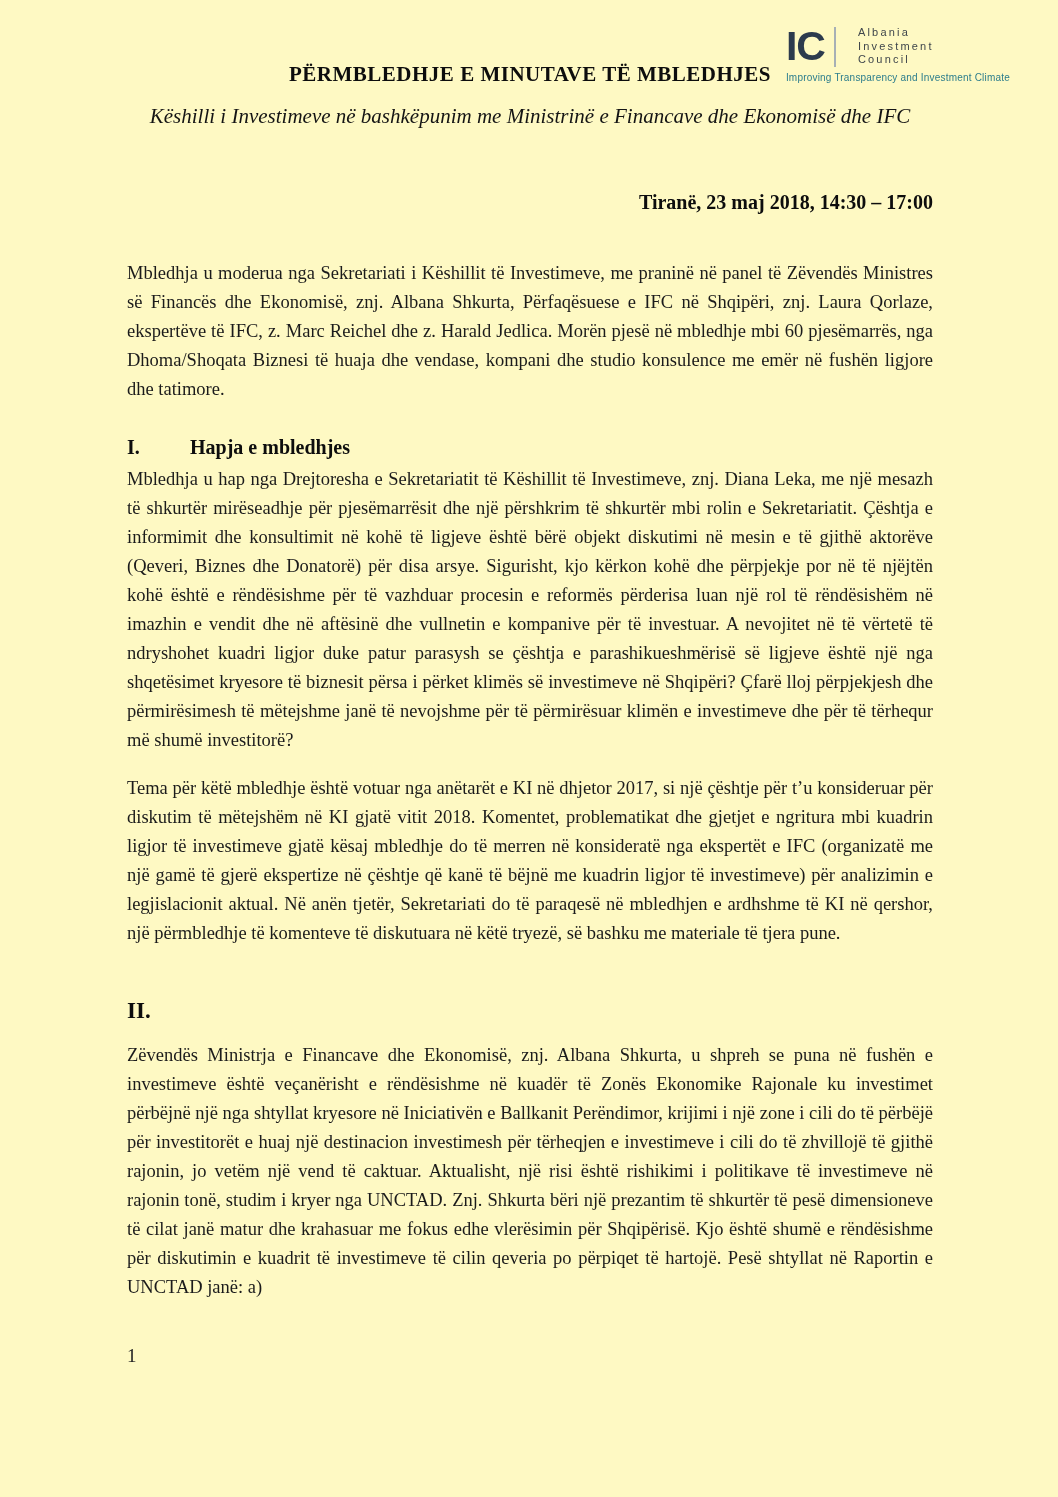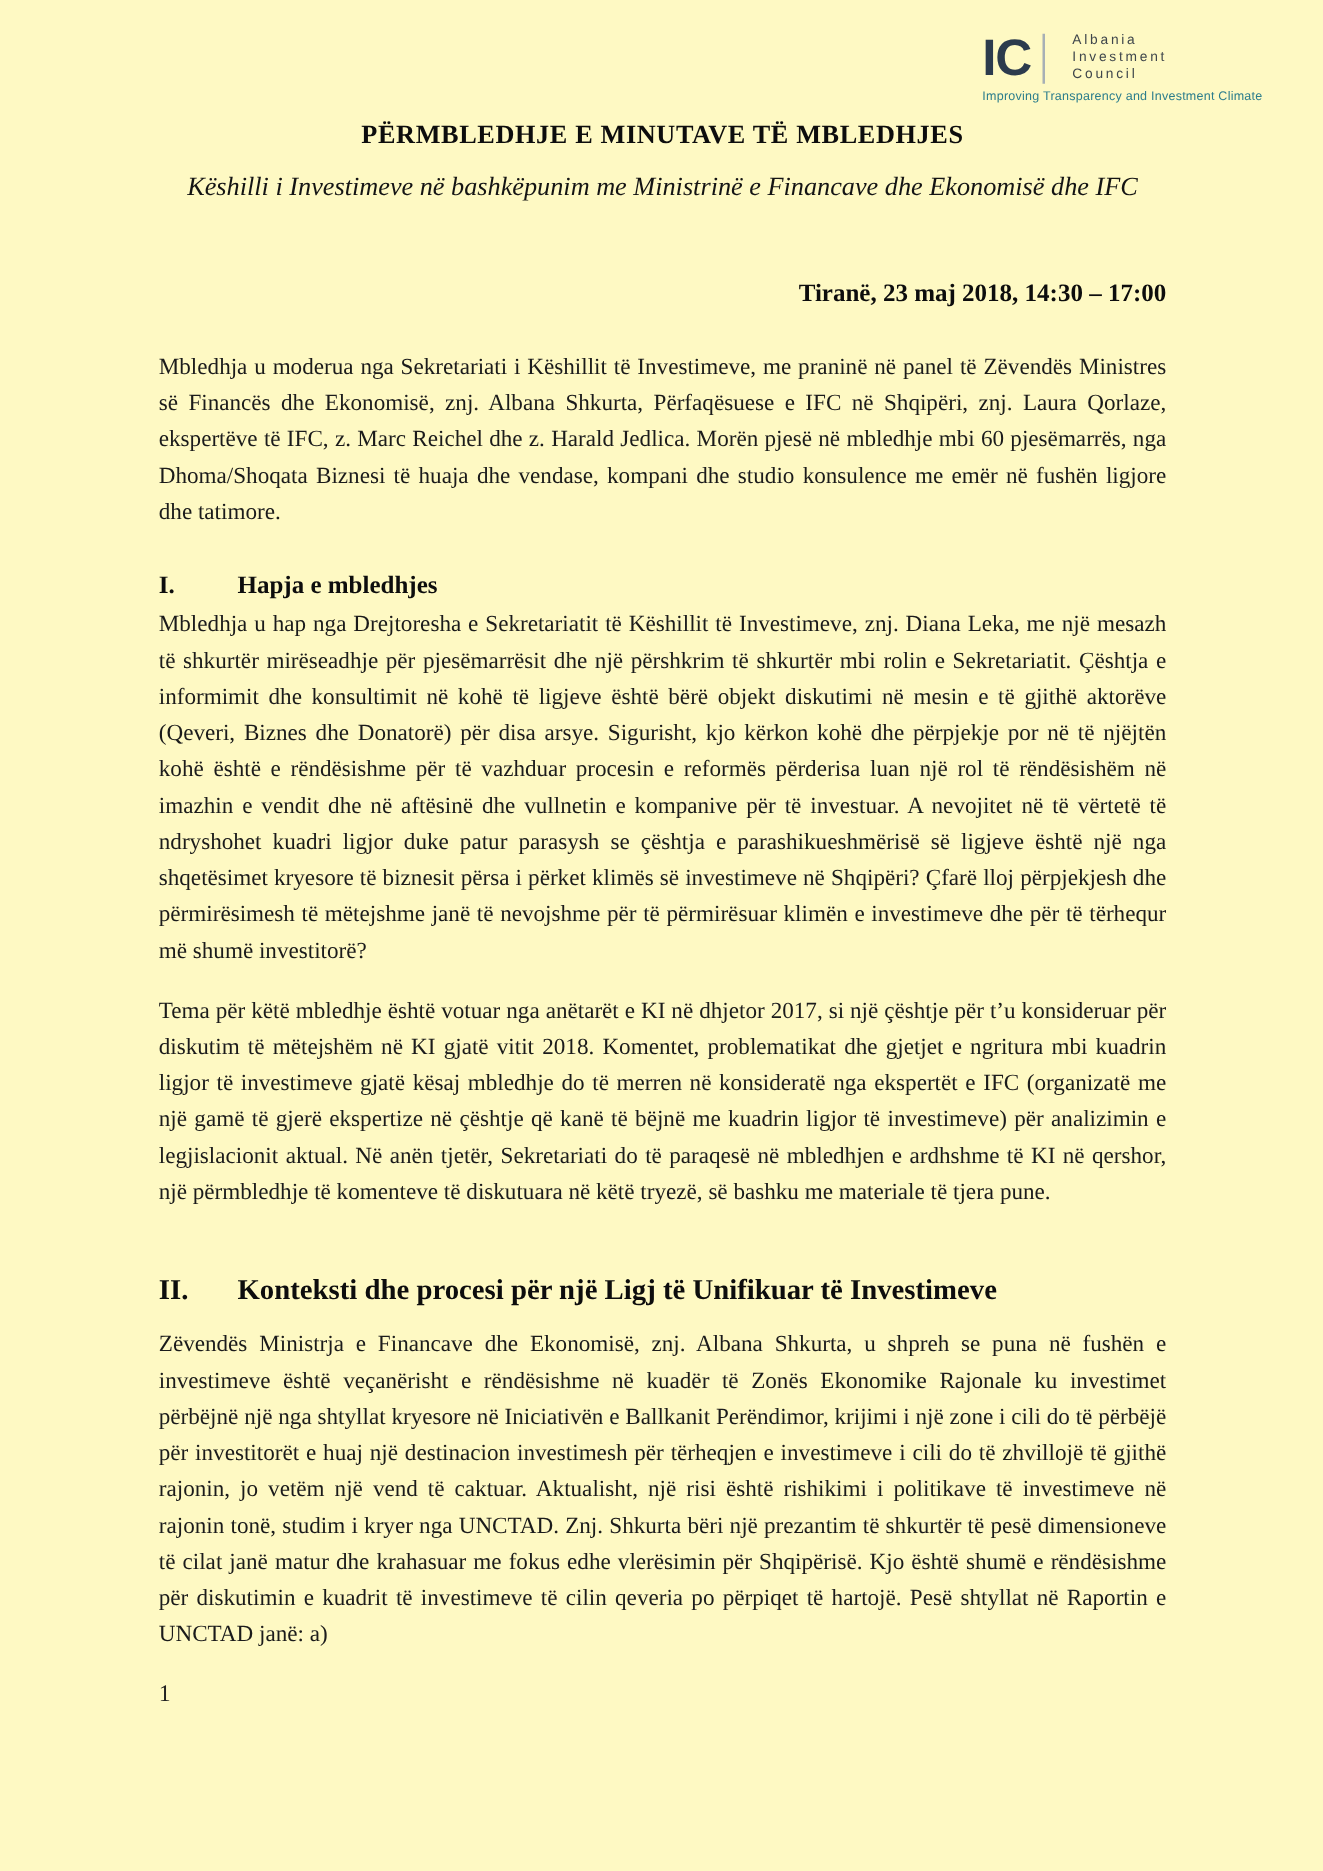--- a/index.html
+++ b/index.html
@@ -27,39 +27,39 @@
     font-family: "Liberation Sans", sans-serif;
     font-size: 11px; letter-spacing: 2.2px; line-height: 13.5px;
   }
   .logo-tagline {
     margin-top: 5px;
     font-family: "Liberation Sans", sans-serif;
     font-size: 10px; letter-spacing: 0.2px; white-space: nowrap;
   }
 
   
-  .content { position: absolute; left: 127px; width: 806px; top: 0; padding-top: 91px; }
+  .content { position: absolute; left: 127px; width: 806px; top: 0; padding-top: 58px; }
 
   .doc-title {
     text-align: center; font-weight: bold; font-size: 21px; line-height: 33px;
     letter-spacing: 0.5px; color: #0d0d0d;
   }
   .doc-subtitle {
     text-align: center; font-style: italic; font-size: 21px; line-height: 30px;
     margin-top: 10px; color: #141414;
   }
   .doc-date {
     text-align: right; font-weight: bold; font-size: 20px; line-height: 26px;
     margin-top: 58px; color: #0d0d0d;
   }
 
   .para {
     text-align: justify; font-size: 18.5px; line-height: 29px; color: #1b1b1b;
   }
-  .para-intro { margin-top: 32px; }
+  .para-intro { margin-top: 44px; }
 
   .section-heading { display: flex; font-weight: bold; color: #0d0d0d; }
   .section-heading .sec-num { flex: 0 0 63px; }
   .section-heading-1 { margin-top: 28px; font-size: 20px; line-height: 30px; }
   .section-heading-2 { margin-top: 46px; font-size: 23px; line-height: 34px; }
 
   .para-s1a { margin-top: 3px; }
   .para-s1b { margin-top: 14px; }
   .para-s2a { margin-top: 13px; }
 
@@ -98,21 +98,20 @@
       <span class="sec-num">I.</span>
       <span class="sec-title">Hapja e mbledhjes</span>
     </div>
 
     <p class="para para-s1a">Mbledhja u hap nga Drejtoresha e Sekretariatit të Këshillit të Investimeve, znj. Diana Leka, me një mesazh të shkurtër mirëseadhje për pjesëmarrësit dhe një përshkrim të shkurtër mbi rolin e Sekretariatit. Çështja e informimit dhe konsultimit në kohë të ligjeve është bërë objekt diskutimi në mesin e të gjithë aktorëve (Qeveri, Biznes dhe Donatorë) për disa arsye. Sigurisht, kjo kërkon kohë dhe përpjekje por në të njëjtën kohë është e rëndësishme për të vazhduar procesin e reformës përderisa luan një rol të rëndësishëm në imazhin e vendit dhe në aftësinë dhe vullnetin e kompanive për të investuar. A nevojitet në të vërtetë të ndryshohet kuadri ligjor duke patur parasysh se çështja e parashikueshmërisë së ligjeve është një nga shqetësimet kryesore të biznesit përsa i përket klimës së investimeve në Shqipëri? Çfarë lloj përpjekjesh dhe përmirësimesh të mëtejshme janë të nevojshme për të përmirësuar klimën e investimeve dhe për të tërhequr më shumë investitorë?</p>
 
     <p class="para para-s1b">Tema për këtë mbledhje është votuar nga anëtarët e KI në dhjetor 2017, si një çështje për t’u konsideruar për diskutim të mëtejshëm në KI gjatë vitit 2018. Komentet, problematikat dhe gjetjet e ngritura mbi kuadrin ligjor të investimeve gjatë kësaj mbledhje do të merren në konsideratë nga ekspertët e IFC (organizatë me një gamë të gjerë ekspertize në çështje që kanë të bëjnë me kuadrin ligjor të investimeve) për analizimin e legjislacionit aktual. Në anën tjetër, Sekretariati do të paraqesë në mbledhjen e ardhshme të KI në qershor, një përmbledhje të komenteve të diskutuara në këtë tryezë, së bashku me materiale të tjera pune.</p>
 
     <div class="section-heading section-heading-2">
       <span class="sec-num">II.</span>
-      <span class="sec-title">Konteksti dhe procesi për një Ligj të Unifikuar të Investimeve</span>
     </div>
 
     <p class="para para-s2a">Zëvendës Ministrja e Financave dhe Ekonomisë, znj. Albana Shkurta, u shpreh se puna në fushën e investimeve është veçanërisht e rëndësishme në kuadër të Zonës Ekonomike Rajonale ku investimet përbëjnë një nga shtyllat kryesore në Iniciativën e Ballkanit Perëndimor, krijimi i një zone i cili do të përbëjë për investitorët e huaj një destinacion investimesh për tërheqjen e investimeve i cili do të zhvillojë të gjithë rajonin, jo vetëm një vend të caktuar. Aktualisht, një risi është rishikimi i politikave të investimeve në rajonin tonë, studim i kryer nga UNCTAD. Znj. Shkurta bëri një prezantim të shkurtër të pesë dimensioneve të cilat janë matur dhe krahasuar me fokus edhe vlerësimin për Shqipërisë. Kjo është shumë e rëndësishme për diskutimin e kuadrit të investimeve të cilin qeveria po përpiqet të hartojë. Pesë shtyllat në Raportin e UNCTAD janë: a)</p>
 
   </div>
 
   <div class="page-number">1</div>
 
 </div>
 

